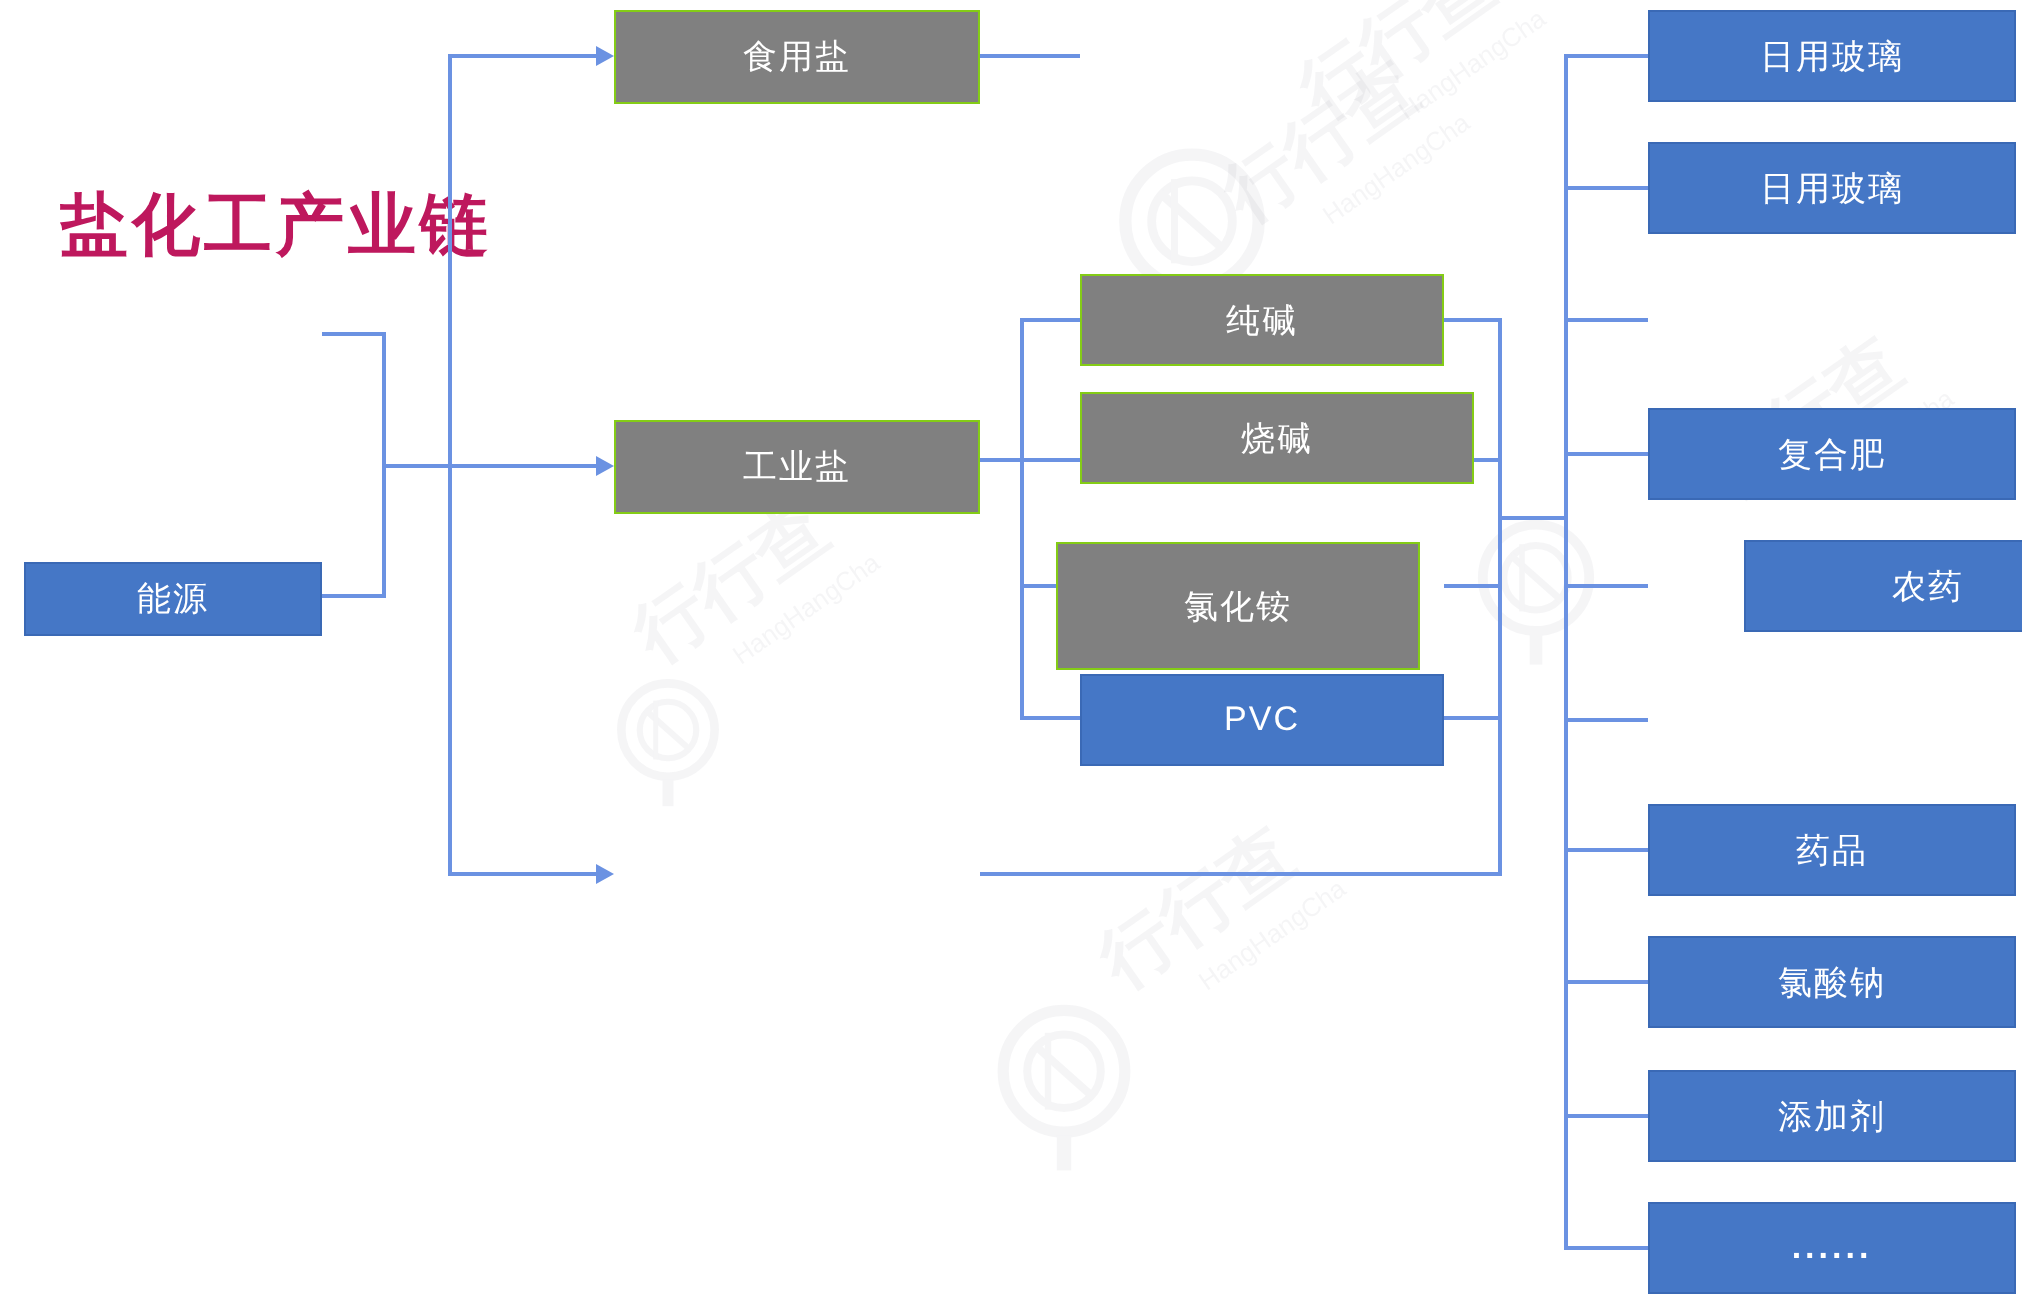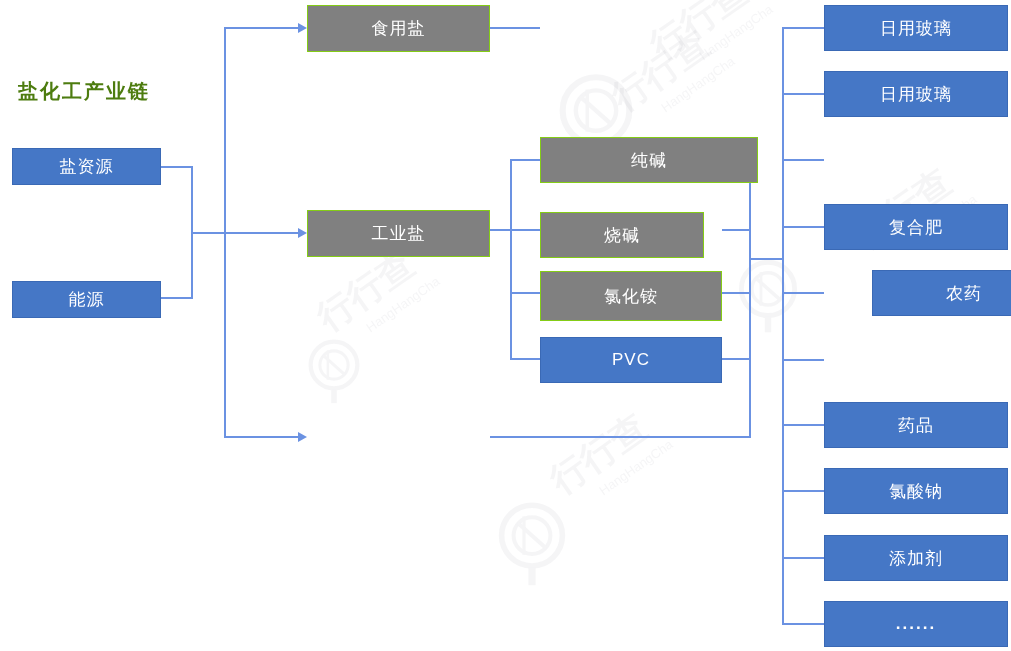--- a/index.html
+++ b/index.html
@@ -1,22 +1,22 @@
 <!DOCTYPE html>
 <html><head>
 <meta charset="utf-8">
 <style>
   html,body{margin:0;padding:0;background:#ffffff;}
   .canvas{
     position:relative;width:1011px;height:651px;background:#ffffff;
     overflow:hidden;font-family:"Liberation Sans",sans-serif;
   }
   .title{
-    position:absolute;left:14px;top:74px;margin:4px;
-    font-size:20px;font-weight:bold;color:#4d7c0f;letter-spacing:2px;white-space:nowrap;
+    position:absolute;left:14px;top:74px;margin:16px;
+    font-size:34px;font-weight:bold;color:#be185d;letter-spacing:2px;white-space:nowrap;
   }
   .node{
     position:absolute;display:flex;align-items:center;justify-content:center;
     color:#ffffff;font-size:17px;letter-spacing:1px;white-space:nowrap;box-sizing:border-box;
   }
   .node.blue{background:#4577C6;border:1px solid #3A69B5;}
   .node.gray{background:#808080;border:1px solid #84cc16;}
   .node.dots{font-weight:bold;letter-spacing:2px;}
   .hl,.vl{position:absolute;background:#6B92E2;}
   .hl{height:2px;}
@@ -124,29 +124,28 @@
   <div class="hl" style="left:782px;top:93px;width:42px;"></div>
   <div class="hl" style="left:782px;top:159px;width:42px;"></div>
   <div class="hl" style="left:782px;top:226px;width:42px;"></div>
   <div class="hl" style="left:782px;top:292px;width:42px;"></div>
   <div class="hl" style="left:782px;top:359px;width:42px;"></div>
   <div class="hl" style="left:782px;top:424px;width:42px;"></div>
   <div class="hl" style="left:782px;top:490px;width:42px;"></div>
   <div class="hl" style="left:782px;top:557px;width:42px;"></div>
   <div class="hl" style="left:782px;top:623px;width:42px;"></div>
 
-  <div class="node blue" style="left:12px;top:148px;width:149px;height:37px;">盐资源</div>
   <div class="node blue" style="left:12px;top:281px;width:149px;height:37px;font-family:Liberation Mono, monospace;">能源</div>
 
   <div class="node gray" style="left:307px;top:5px;width:183px;height:47px;">食用盐</div>
   <div class="node gray" style="left:307px;top:210px;width:183px;height:47px;">工业盐</div>
 
-  <div class="node gray" style="left:540px;top:137px;width:218px;height:46px;">纯碱</div>
-  <div class="node gray" style="left:540px;top:212px;width:164px;height:46px;">烧碱</div>
-  <div class="node gray" style="left:540px;top:271px;width:182px;height:50px;">氯化铵</div>
+  <div class="node gray" style="left:540px;top:137px;width:182px;height:46px;">纯碱</div>
+  <div class="node gray" style="left:540px;top:196px;width:197px;height:46px;">烧碱</div>
+  <div class="node gray" style="left:528px;top:271px;width:182px;height:64px;">氯化铵</div>
   <div class="node blue" style="left:540px;top:337px;width:182px;height:46px;">PVC</div>
 
   <div class="node blue" style="left:824px;top:5px;width:184px;height:46px;">日用玻璃</div>
   <div class="node blue" style="left:824px;top:71px;width:184px;height:46px;">日用玻璃</div>
   <div class="node blue" style="left:824px;top:204px;width:184px;height:46px;">复合肥</div>
   <div class="node blue" style="left:824px;top:270px;width:184px;height:46px;margin-left:48px;">农药</div>
   <div class="node blue" style="left:824px;top:402px;width:184px;height:46px;">药品</div>
   <div class="node blue" style="left:824px;top:468px;width:184px;height:46px;">氯酸钠</div>
   <div class="node blue" style="left:824px;top:535px;width:184px;height:46px;">添加剂</div>
   <div class="node blue dots" style="left:824px;top:601px;width:184px;height:46px;">......</div>

